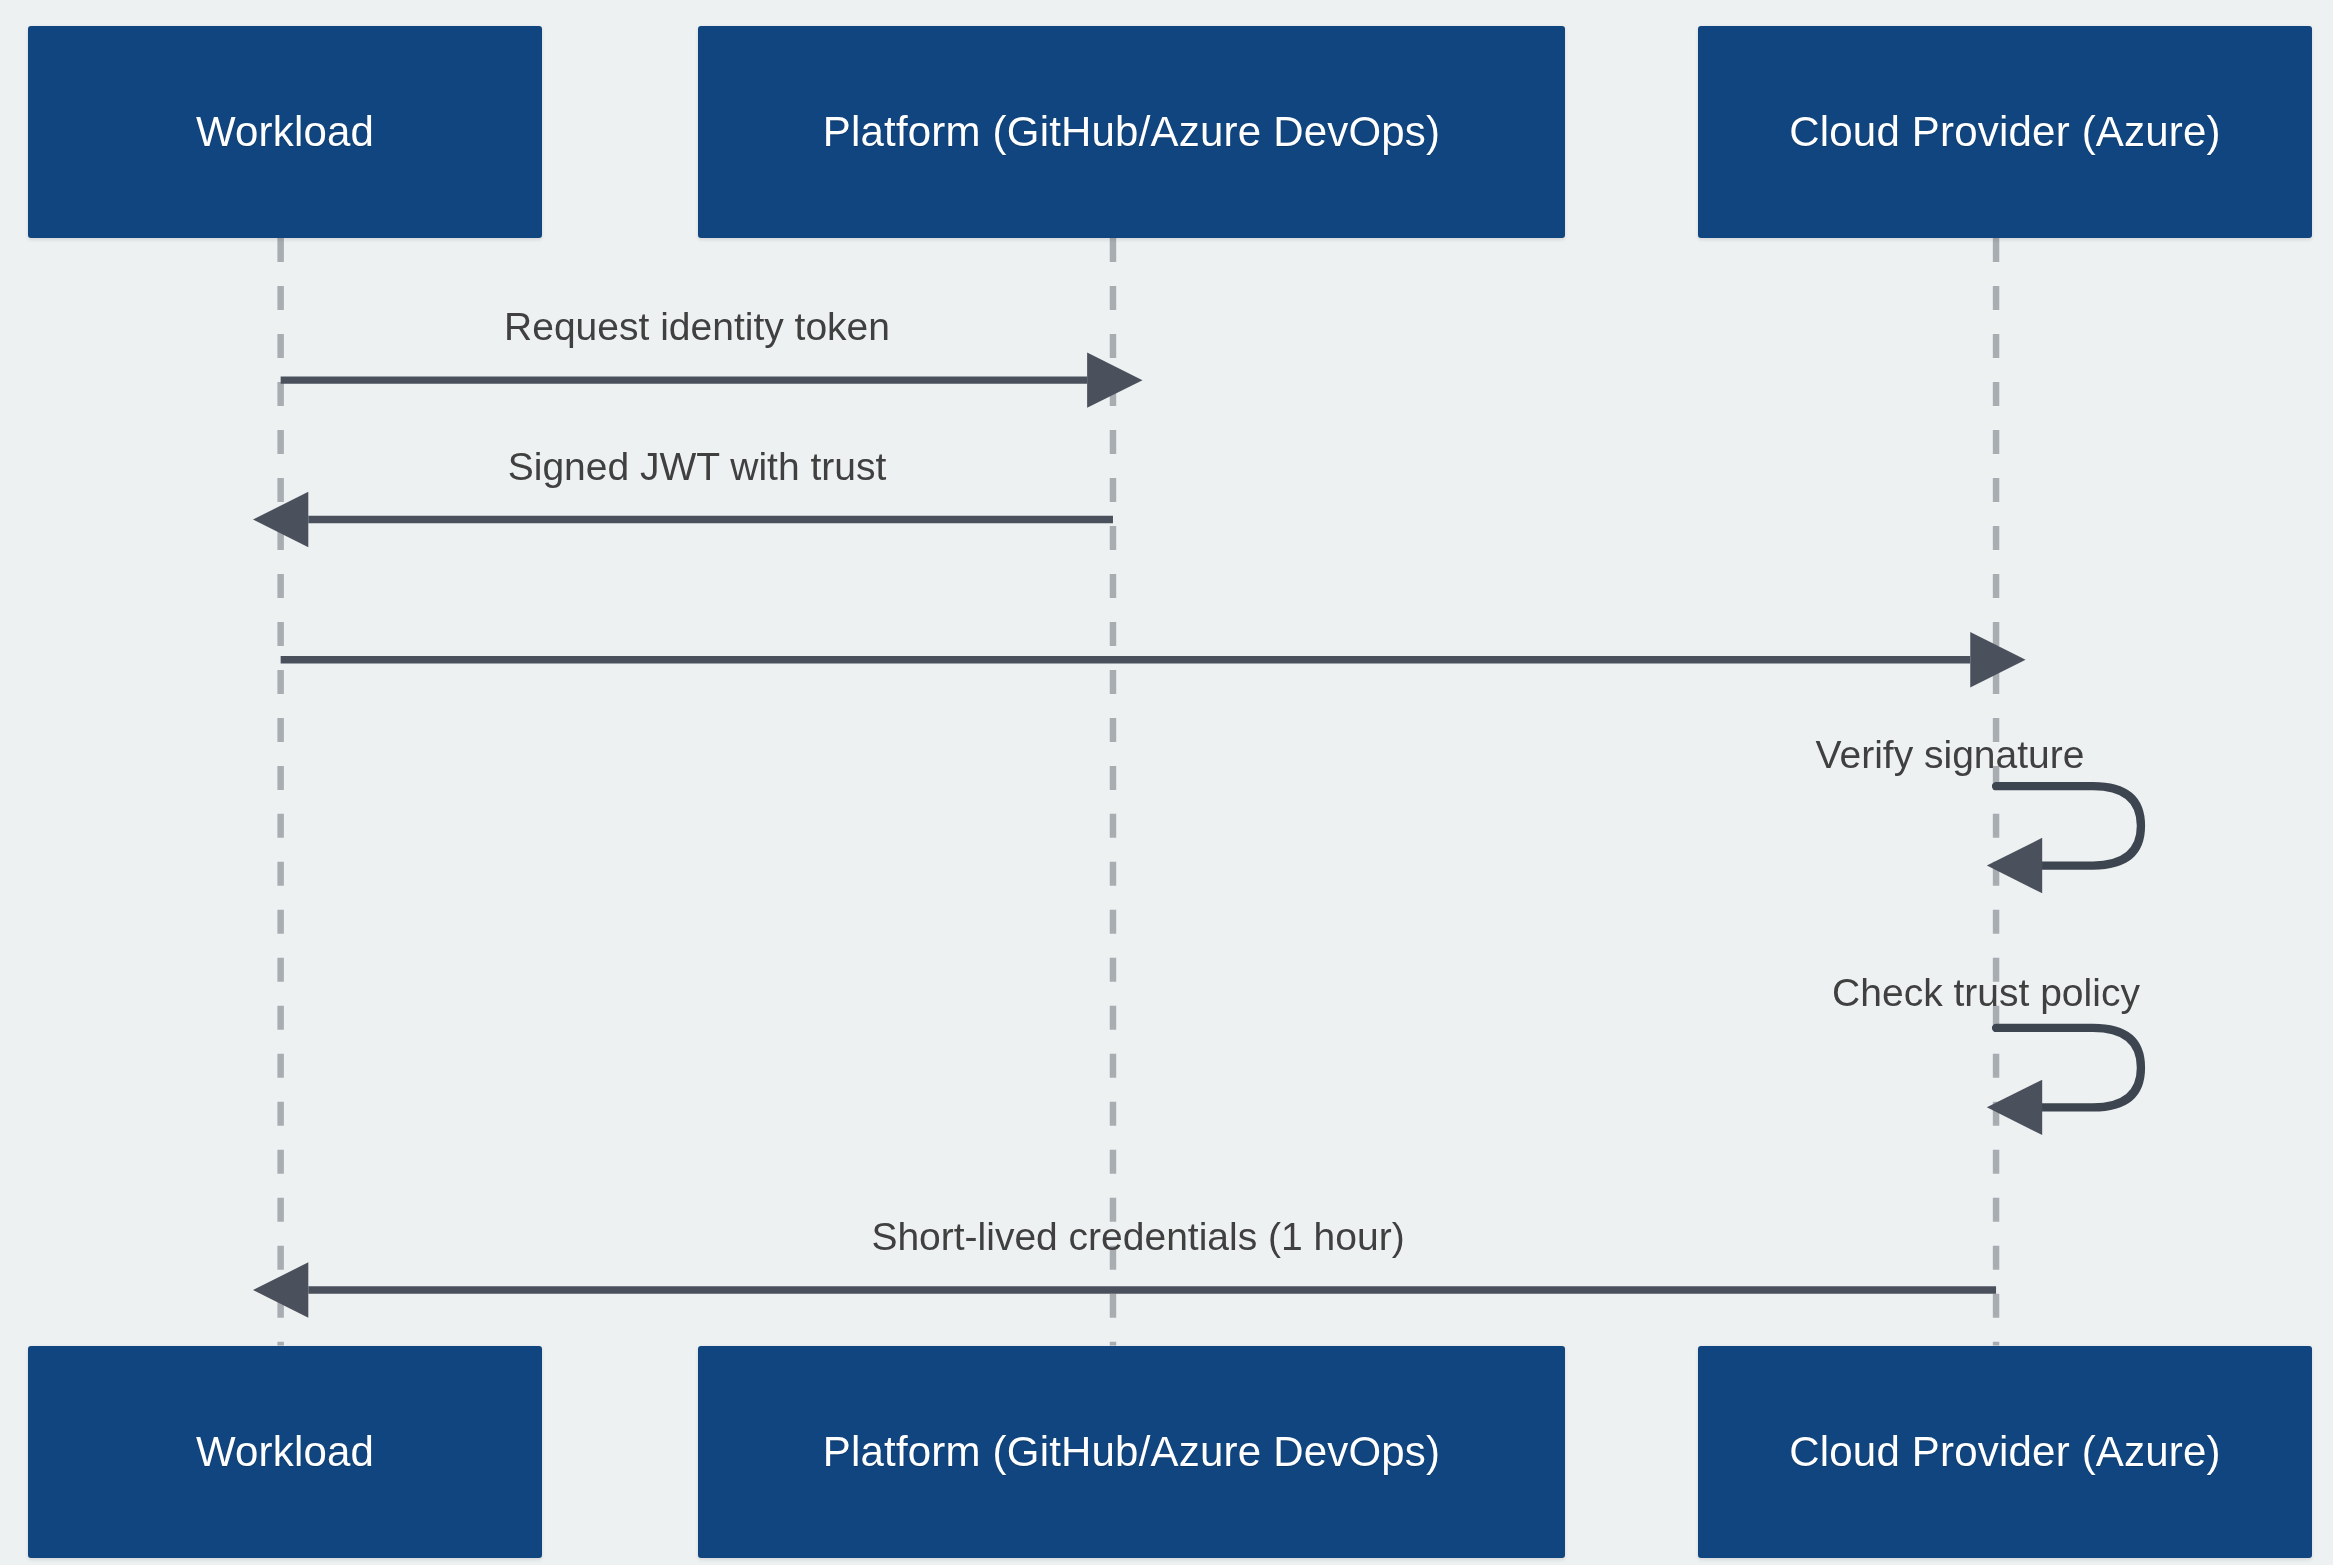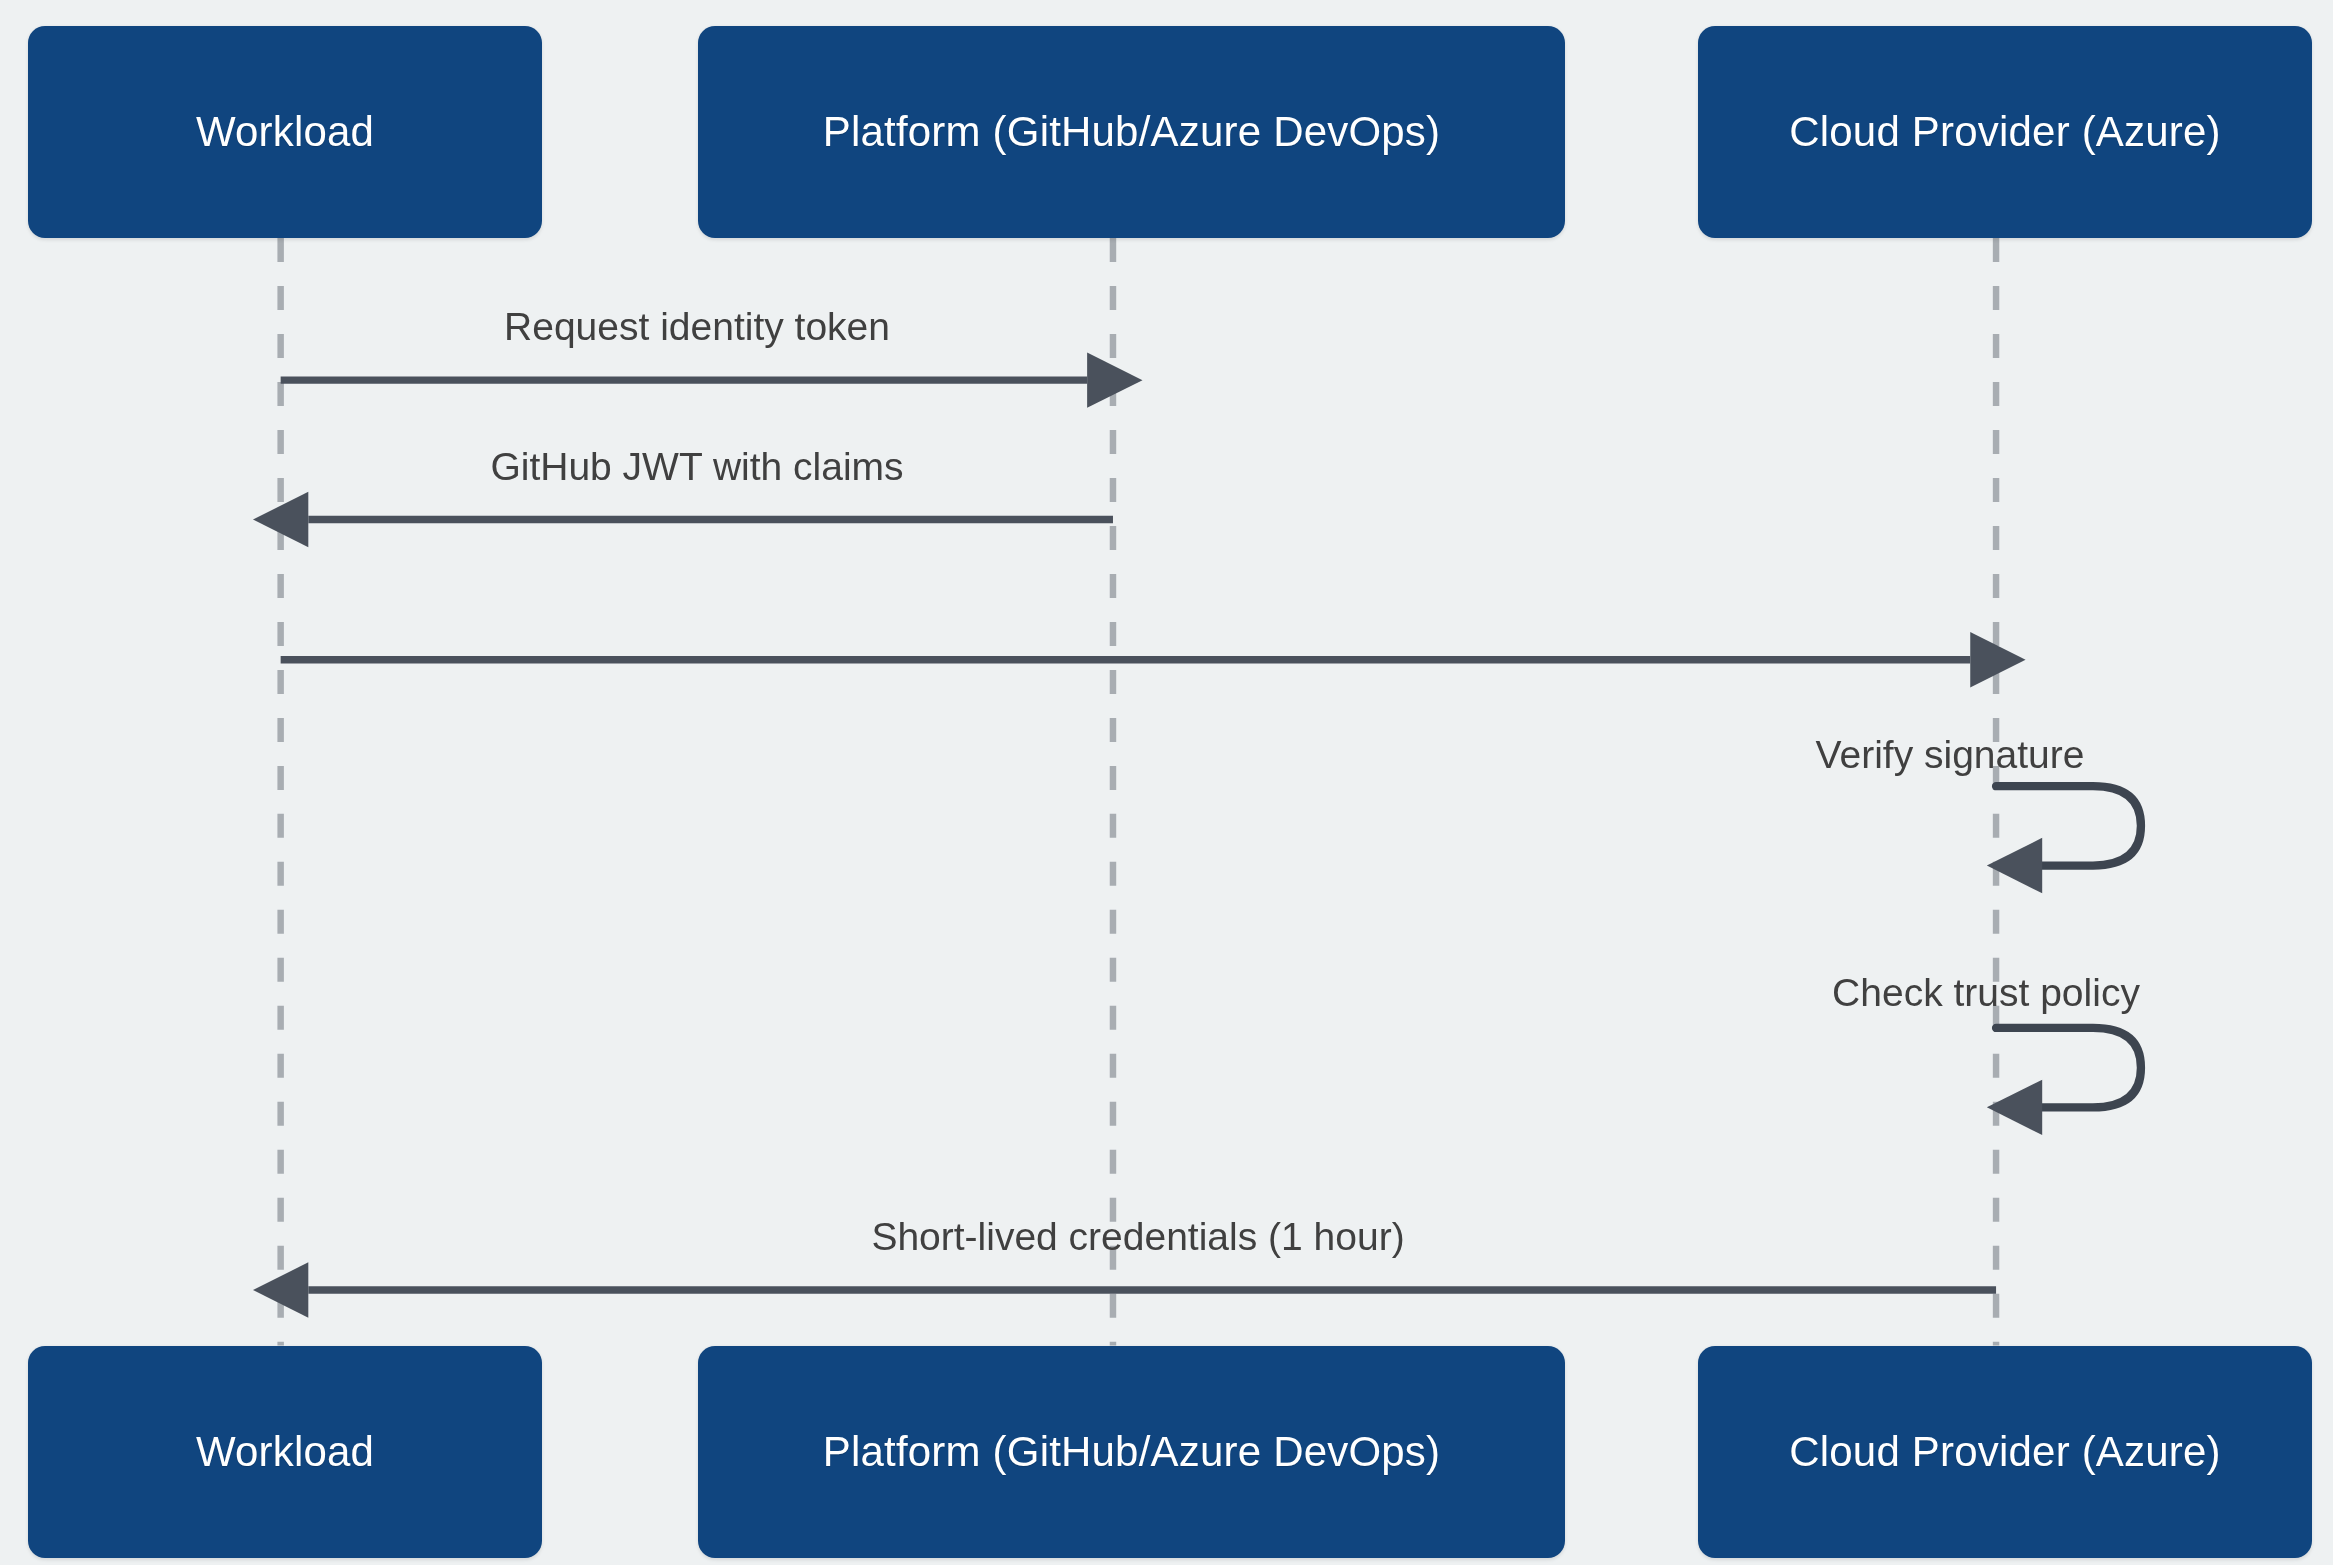--- a/index.html
+++ b/index.html
@@ -23,21 +23,21 @@
   .bg-svg {
     position: absolute;
     left: 0;
     top: 0;
     width: 2333px;
     height: 1565px;
   }
   .participant-box {
     position: absolute;
     background: #10457f;
-    border-radius: 17px;
+    border-radius: 3px;
     display: flex;
     align-items: center;
     justify-content: center;
     box-shadow: 0 1.8px 3.7px rgba(0,0,0,0.10);
     box-sizing: border-box;
   }
   .participant-label {
     color: #ffffff;
     font-size: 42px;
     font-family: "Liberation Sans", sans-serif;
@@ -128,21 +128,21 @@
   <div class="participant-box" style="left:698px; top:1346px; width:867px; height:212px;">
     <span class="participant-label">Platform (GitHub/Azure DevOps)</span>
   </div>
 
   <div class="participant-box" style="left:1698px; top:1346px; width:614px; height:212px;">
     <span class="participant-label">Cloud Provider (Azure)</span>
   </div>
 
   <div class="msg-label" style="left:697px; top:305px;">Request identity token</div>
 
-  <div class="msg-label" style="left:697px; top:445px;">GitHub JWT with claims</div>
+  <div class="msg-label" style="left:697px; top:445px;">Signed JWT with trust</div>
 
 
   <div class="msg-label" style="left:1950px; top:733px;">Verify signature</div>
 
   <div class="msg-label" style="left:1950px; top:971px;margin-left:36px;">Check trust policy</div>
 
   <div class="msg-label" style="left:1138px; top:1215px;">Short-lived credentials (1 hour)</div>
 
 </div>
 

